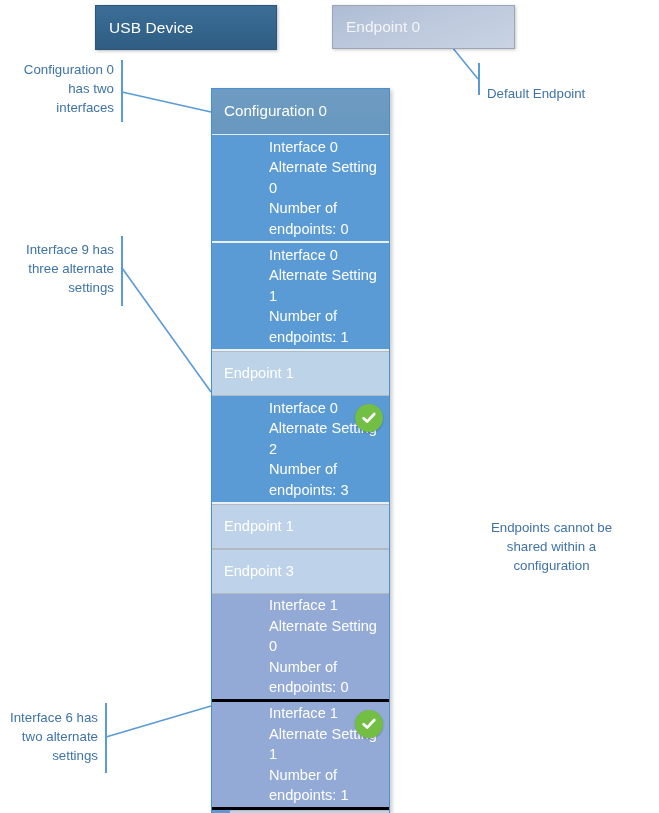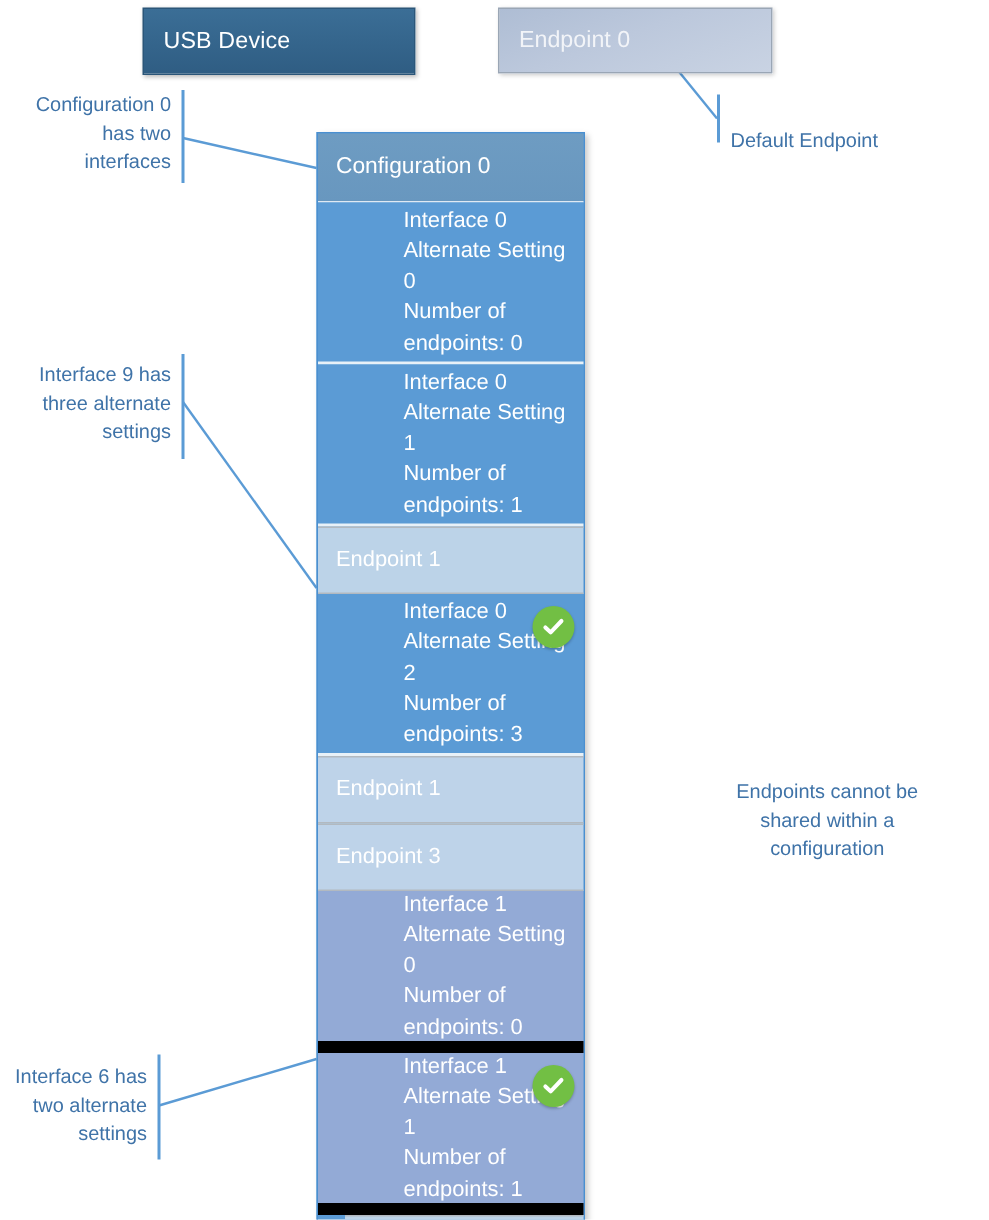--- a/index.html
+++ b/index.html
@@ -58,21 +58,21 @@
   
   .blk-iface0{
     background:#5b9bd5;
     display:flex;align-items:center;
     border-bottom:2px solid #e8f1f8;
   }
   
   .blk-iface1{
     background:#93aad6;
     display:flex;align-items:center;
-    border-bottom:8px solid #000000;
+    border-bottom:3px solid #000000;
   }
   
   .blk-ep{
     background:#bcd3e8;
     display:flex;align-items:center;
     border:1px solid #b2b9c0;
     border-left:none;border-right:none;
     border-bottom:1px solid #b2b9c0;
   }
   .blk-ep .txt{color:#ffffff;font-size:14.6px;}

